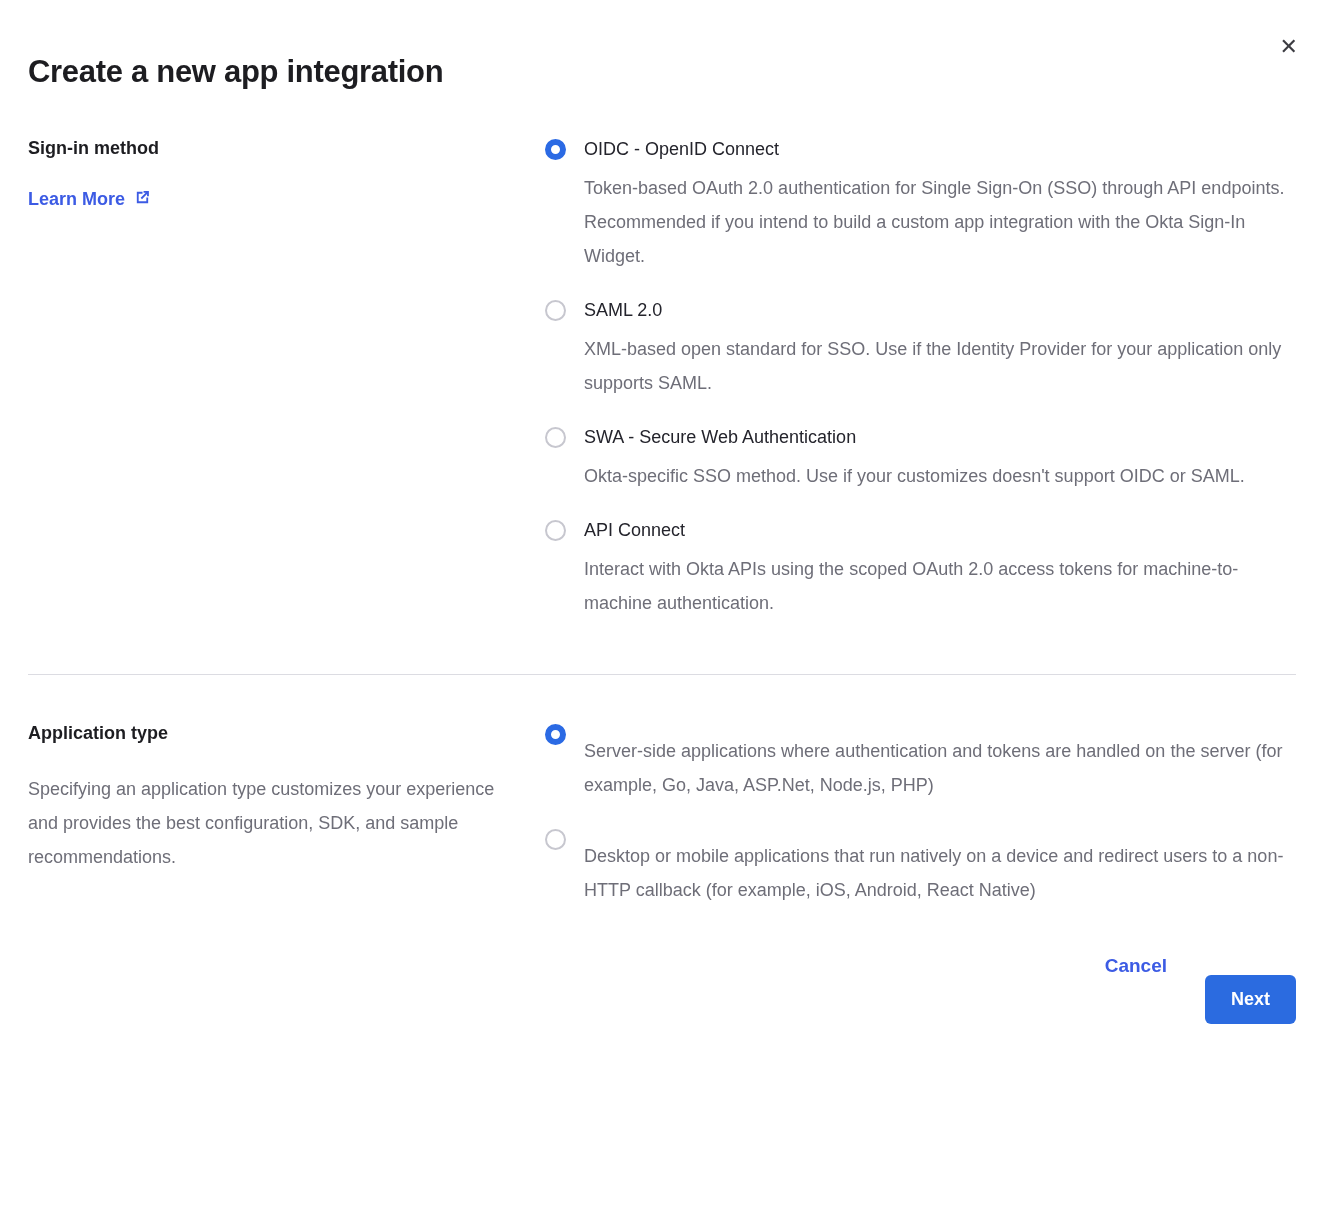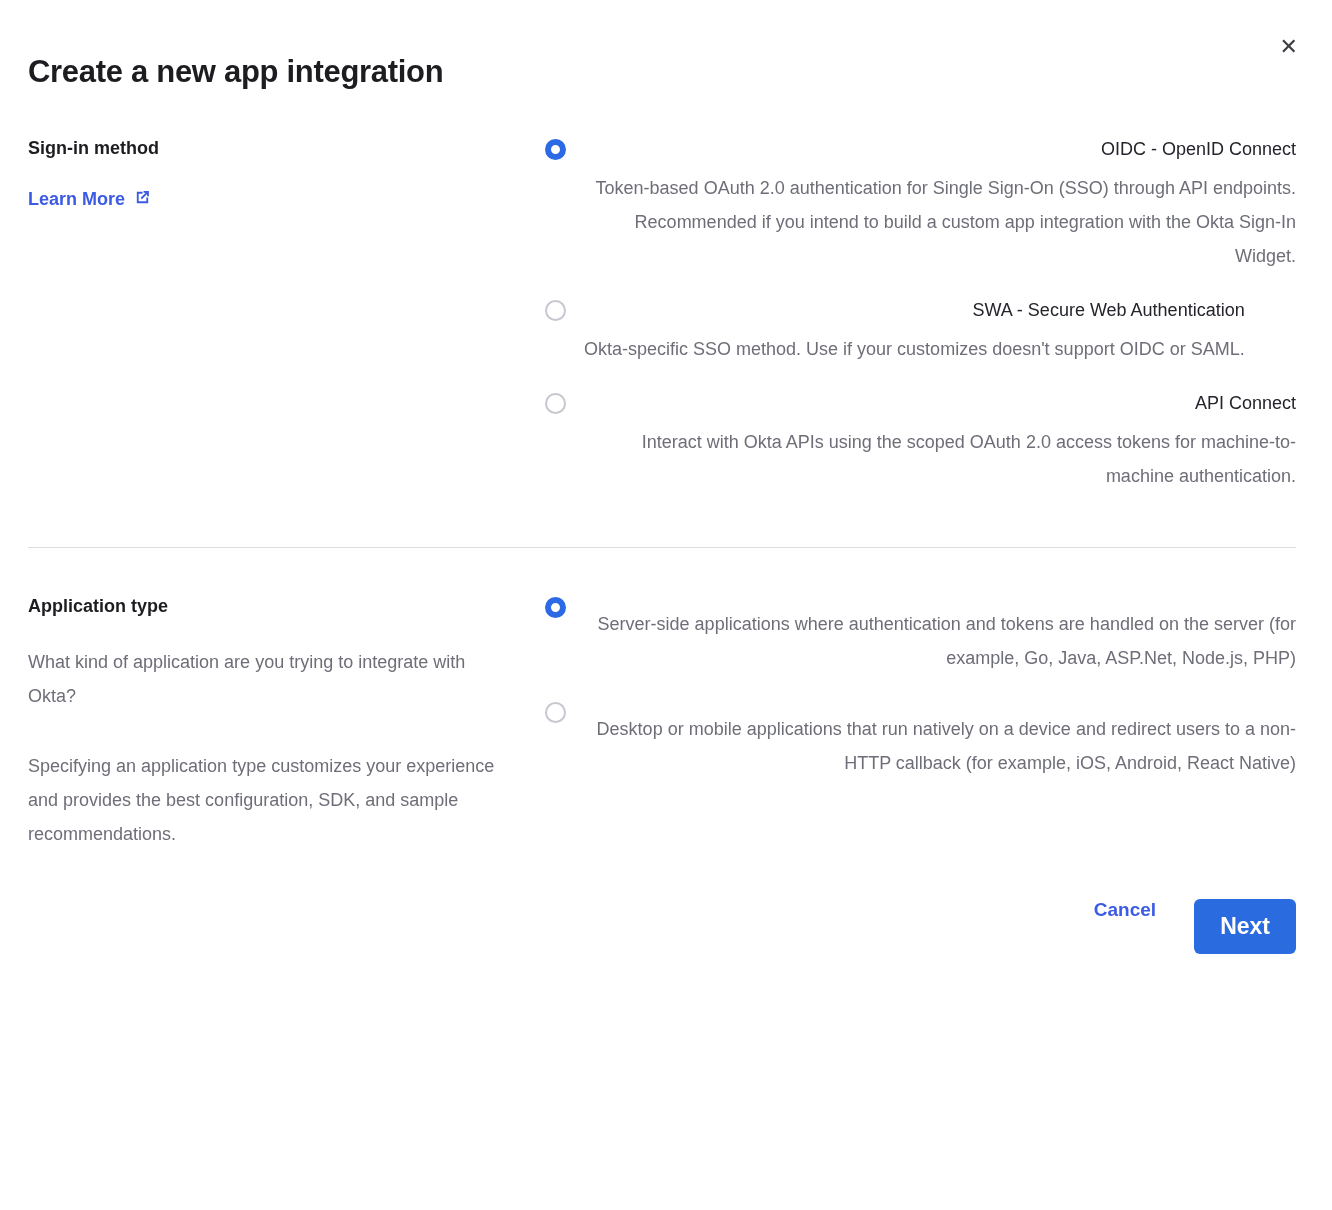--- a/index.html
+++ b/index.html
@@ -20,21 +20,21 @@
     font-size: 22px; line-height: 1; color: #3c3c42;
     font-family: "Liberation Sans", sans-serif;
   }
 
   h1.dialog-title {
     font-size: 31px; font-weight: 700; letter-spacing: -0.3px; color: #1d1d21;
   }
 
   .section { display: flex; margin-top: 48px; }
   .section .left-col { width: 517px; flex: none; padding-right: 46px; }
-  .section .right-col { flex: 1; text-align: right; }
+  .section .right-col { flex: 1; }
 
   h2.section-label { font-size: 18px; font-weight: 700; color: #1d1d21; }
 
   .learn-more {
     margin-top: 30px; display: inline-flex; align-items: flex-start; gap: 9px;
     font-size: 18px; font-weight: 700; color: #3c5be4; text-decoration: none; cursor: pointer;
   }
   .learn-more svg { width: 17px; height: 17px; fill: #3c5be4; }
 
   .left-desc { margin-top: 28px; font-size: 18px; line-height: 34px; color: #6e6e78; }
@@ -56,24 +56,25 @@
   .footer {
     display: flex; justify-content: flex-end; align-items: flex-start;
     gap: 38px; margin-top: 48px;
   }
   .cancel-link {
     font-size: 19px; font-weight: 700; color: #3c5be4;
     background: none; border: none; cursor: pointer;
     font-family: "Liberation Sans", sans-serif;
   }
   .next-btn {
-    font-size: 23px; font-weight: 700; color: #ffffff;
+    font-size: 18px; font-weight: 700; color: #ffffff;
     background: #2b6be0; border: none; border-radius: 6px;
     padding: 14px 26px; cursor: pointer;
     font-family: "Liberation Sans", sans-serif;
+    margin-top: 20px;
   }
 </style>
 </head>
 <body>
 
 <div class="dialog">
 
   <button class="close-btn">✕</button>
 
   <h1 class="dialog-title">Create a new app integration</h1>
@@ -92,20 +93,27 @@
     <div class="right-col">
 
         <div class="option-row">
           <span class="radio selected"></span>
           <div class="option-body">
             <div class="option-label">OIDC - OpenID Connect</div>
             <div class="option-desc">Token-based OAuth 2.0 authentication for Single Sign-On (SSO) through API endpoints. Recommended if you intend to build a custom app integration with the Okta Sign-In Widget.</div>
           </div>
         </div>
 
+        <div class="option-row">
+          <span class="radio"></span>
+          <div class="option-body">
+            <div class="option-label">SAML 2.0</div>
+            <div class="option-desc">XML-based open standard for SSO. Use if the Identity Provider for your application only supports SAML.</div>
+          </div>
+        </div>
 
         <div class="option-row">
           <span class="radio"></span>
           <div class="option-body">
             <div class="option-label">SWA - Secure Web Authentication</div>
             <div class="option-desc">Okta-specific SSO method. Use if your customizes doesn't support OIDC or SAML.</div>
           </div>
         </div>
 
         <div class="option-row">
@@ -116,21 +124,20 @@
           </div>
         </div>
       </div>
   </div>
 
   <hr class="divider">
 
   <div class="section">
     <div class="left-col">
       <h2 class="section-label">Application type</h2>
-      <p class="left-desc">What kind of application are you trying to integrate with Okta?</p>
       <p class="left-desc">Specifying an application type customizes your experience and provides the best configuration, SDK, and sample recommendations.</p>
     </div>
     <div class="right-col">
 
         <div class="option-row">
           <span class="radio selected"></span>
           <div class="option-body">
             <div class="option-desc">Server-side applications where authentication and tokens are handled on the server (for example, Go, Java, ASP.Net, Node.js, PHP)</div>
           </div>
         </div>

